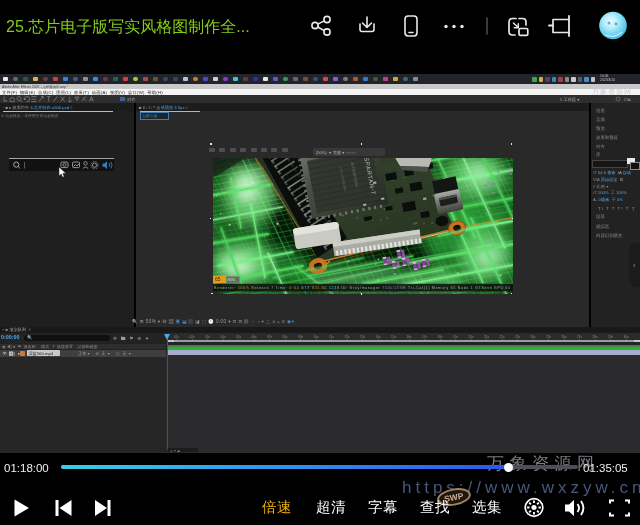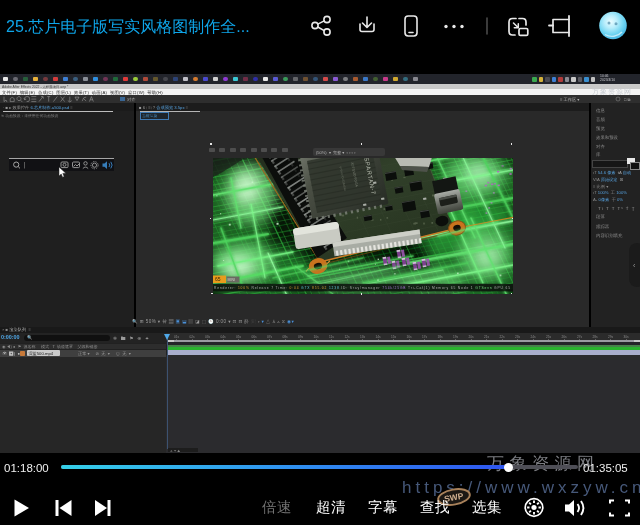--- a/index.html
+++ b/index.html
@@ -1,21 +1,21 @@
 <!DOCTYPE html>
 <html><head><meta charset="utf-8">
 <style>
 html,body{margin:0;padding:0;background:#000;}
 #stage{position:relative;width:640px;height:525px;background:#000;overflow:hidden;
   font-family:"Liberation Sans",sans-serif;}
 .abs{position:absolute;}
 </style></head><body>
 <div id="stage">
 
-<div class="abs" style="left:6px;top:17px;color:#0ea5e9;font-size:16px;">25.芯片电子版写实风格图制作全...</div>
+<div class="abs" style="left:6px;top:17px;color:#84cc16;font-size:16px;">25.芯片电子版写实风格图制作全...</div>
 <svg class="abs" style="left:300px;top:8px" width="340" height="40" viewBox="0 0 340 40">
 <g stroke="#e8e8e8" stroke-width="1.6" fill="none" stroke-linecap="round" stroke-linejoin="round">
 
 <circle cx="15" cy="17.5" r="3.1"></circle>
         <circle cx="27" cy="11.5" r="3.1"></circle>
         <circle cx="27" cy="24" r="3.1"></circle>
 <path d="M17.8 16.1 L24.2 12.9 M17.8 19 L24.2 22.6"></path>
 
 <path d="M67 9 L67 19 M62.5 15 L67 19.5 L71.5 15"></path>
         <path d="M60 16 L60 21.5 Q60 23.5 62 23.5 L72 23.5 Q74 23.5 74 21.5 L74 16"></path>
@@ -921,17 +921,17 @@
 <path d="M529.2 7.7 L530.9 9.4 M537.1 15.6 L538.8 17.3 M529.2 17.3 L530.9 15.6 M537.1 9.4 L538.8 7.7"></path>
 </g>
 <path d="M565 9.5 L569 9.5 L574 5 L574 21 L569 16.5 L565 16.5 Z" fill="#fff" stroke="none"></path>
 <path d="M577.5 9 Q580.5 13 577.5 17" stroke-width="1.9"></path>
 <path d="M581 6 Q585.8 13 581 20" stroke-width="1.9"></path>
 <g stroke-width="2">
 <path d="M610 8.5 L610 5.5 L614 5.5 M625 5.5 L629 5.5 L629 8.5 M629 17.5 L629 20.5 L625 20.5 M614 20.5 L610 20.5 L610 17.5"></path>
 </g>
 </g>
 </svg>
-<div class="abs" style="left:262px;top:498px;color:#737373;font-size:14.5px;letter-spacing:.5px;">倍速</div>
+<div class="abs" style="left:262px;top:498px;color:#eab308;font-size:14.5px;letter-spacing:.5px;">倍速</div>
 <div class="abs" style="left:316px;top:498px;color:#fff;font-size:14.5px;letter-spacing:.5px;">超清</div>
 <div class="abs" style="left:368px;top:498px;color:#fff;font-size:14.5px;letter-spacing:.5px;">字幕</div>
 <div class="abs" style="left:420px;top:498px;color:#fff;font-size:14.5px;letter-spacing:.5px;">查找</div>
 <div class="abs" style="left:472px;top:498px;color:#fff;font-size:14.5px;letter-spacing:.5px;">选集</div>
 </div>
 </body></html>

